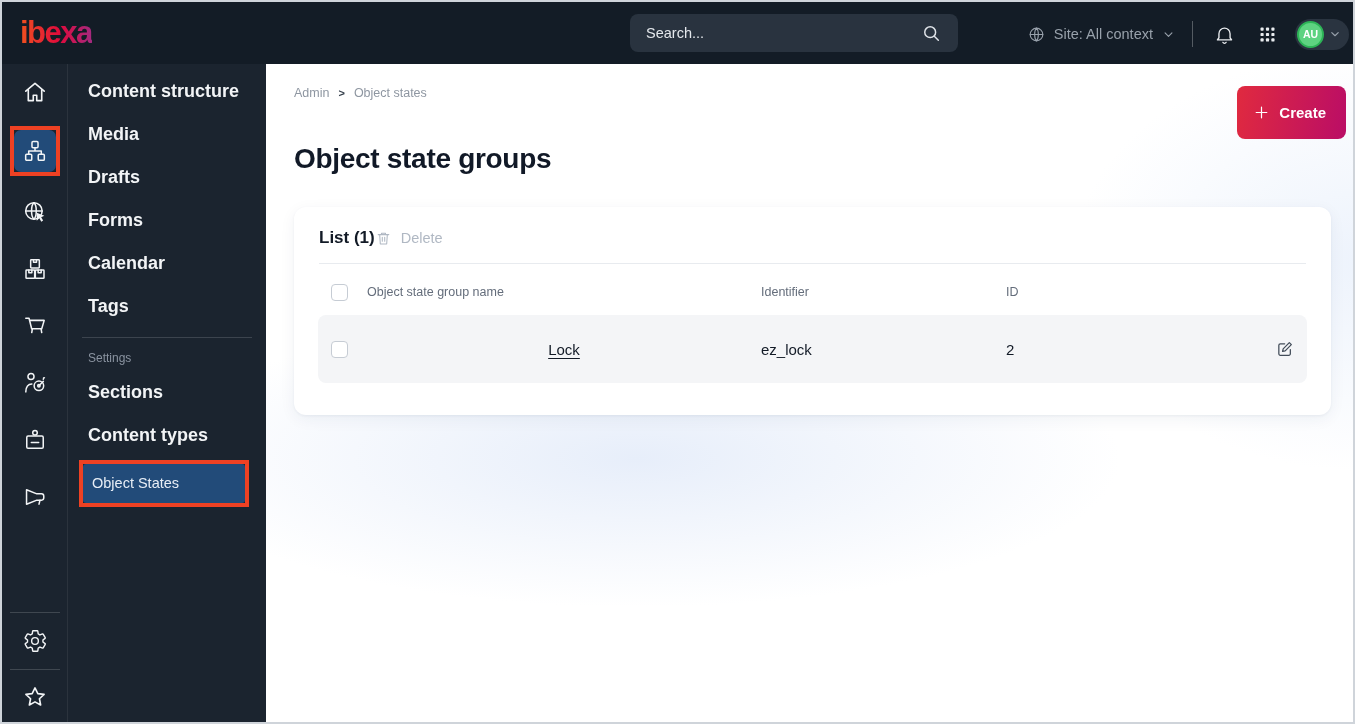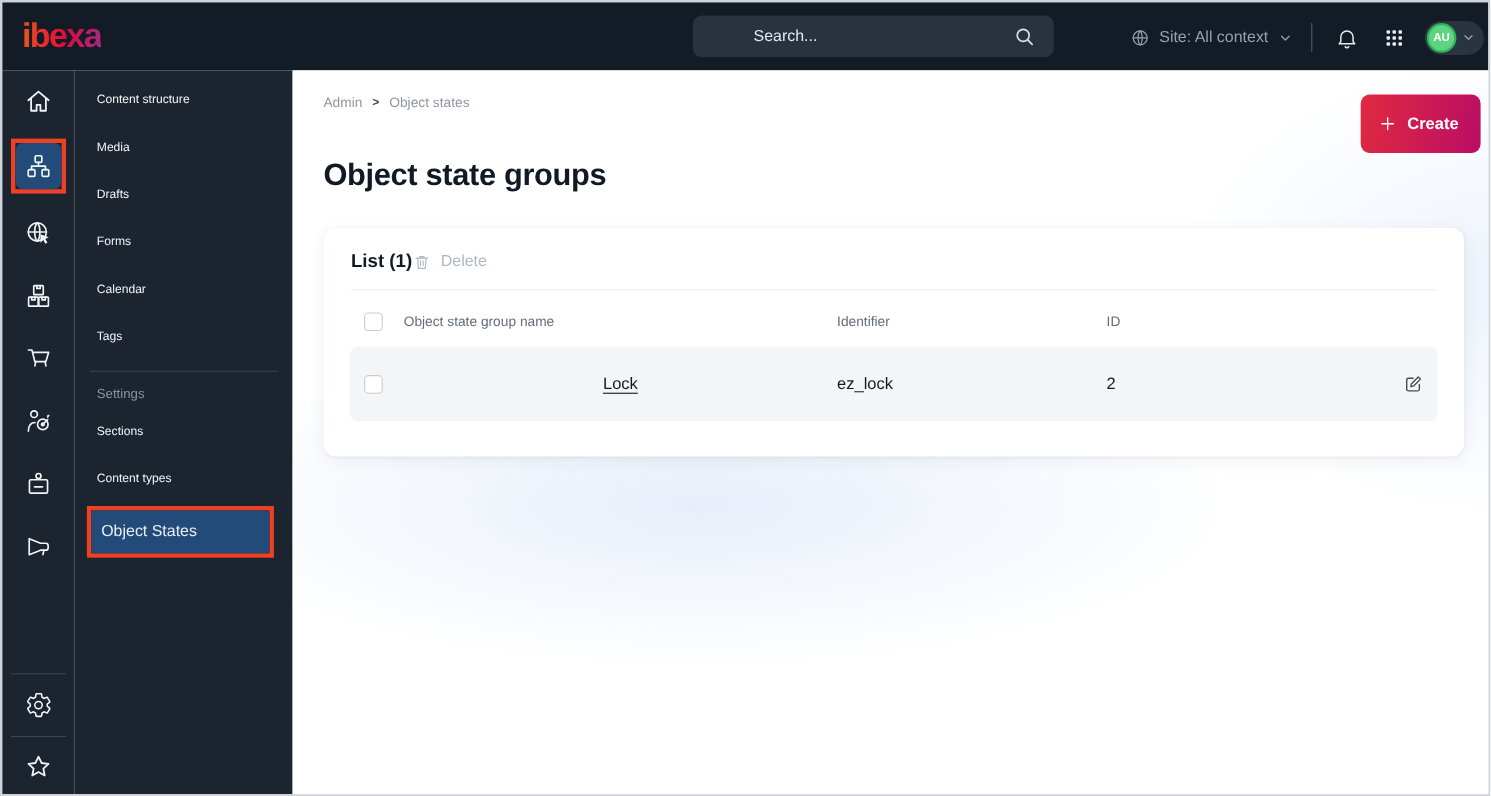--- a/index.html
+++ b/index.html
@@ -7,21 +7,21 @@
   .frame { width:1355px; height:724px; border:2px solid #cfd4da; background:#fff; overflow:hidden; display:flex; flex-direction:column; }
 
   
   .topbar { position:relative; height:62px; flex:0 0 62px; background:#131c26; }
   .logo { position:absolute; left:18px; top:50%; transform:translateY(-50%);
           font-size:31px; font-weight:800; letter-spacing:-1.5px; cursor:pointer;
           background:linear-gradient(90deg,#f0511f 0%,#e00a3c 55%,#a42a80 100%);
           -webkit-background-clip:text; background-clip:text; -webkit-text-fill-color:transparent; color:transparent; }
   .searchwrap { position:absolute; left:628px; top:12px; width:328px; height:38px;
                 background:#29333f; border-radius:8px; display:flex; align-items:center; padding:0 12px 0 16px; }
-  .searchwrap input { flex:1; background:transparent; border:none; outline:none; color:#eef1f4; font-size:14.5px; font-family:inherit;margin-left:39px; }
+  .searchwrap input { flex:1; background:transparent; border:none; outline:none; color:#eef1f4; font-size:14.5px; font-family:inherit; }
   .searchwrap input::placeholder { color:#e4e8ec; opacity:1; }
   .tb-right { position:absolute; right:4px; top:0; height:64px; display:flex; align-items:center; gap:13px; }
   .sitectx { display:flex; align-items:center; gap:8px; color:#98a1ab; font-size:14.5px; cursor:pointer; }
   .tb-div { width:1px; height:26px; background:rgba(255,255,255,.28); margin:0 3px; }
   .tb-icon { display:flex; align-items:center; justify-content:center; width:30px; height:30px; color:#e9ecef; cursor:pointer; }
   .usermenu { display:flex; align-items:center; gap:4px; background:#2a3440; border-radius:16px; padding:2px 7px 2px 2px; cursor:pointer; }
   .avatar { width:27px; height:27px; border-radius:50%; background:#5ed381; border:2px solid #2db457; color:#fff;
             font-size:10.5px; font-weight:700; display:flex; align-items:center; justify-content:center; }
 
   
@@ -36,21 +36,21 @@
   .rail-item svg { width:26px; height:26px; }
   .rail-active-wrap { margin-top:13px; border:4px solid #ee4123; }
   .rail-active-wrap .rail-item { margin-top:0; background:#224b79; border-radius:7px; }
   .rail-bottom { margin-top:auto; width:100%; display:flex; flex-direction:column; align-items:center; }
   .rail-div { width:50px; border-top:1px solid rgba(255,255,255,.16); }
   .rail-bottom .rail-item { margin:7px 0; }
   .rail-bottom .rail-item:last-child { margin:6px 0 4px; }
 
   
   .menu { width:198px; flex:0 0 198px; background:#1b242f; padding-top:6px; color:#f2f4f6; }
-  .mitem { padding:12px 20px; font-size:11px; font-weight:400; cursor:pointer; line-height:19px; }
+  .mitem { padding:12px 20px; font-size:18px; font-weight:700; cursor:pointer; line-height:19px; }
   .menu-div { border-top:1px solid rgba(255,255,255,.15); margin:9px 14px 0; }
   .mlabel { padding:13px 20px 6px; font-size:12px; color:#8a93a0; }
   .mactive-wrap { margin:3px 17px 3px 11px; border:4px solid #ee4123; }
   .mactive { background:#224b79; border-radius:3px; padding:10px 9px; font-size:14.5px; font-weight:500;
              color:#e8eef6; cursor:pointer; line-height:19px; }
 
   
   .main { flex:1; position:relative; background:#fff;
           background-image:radial-gradient(620px 190px at 34% 60%, #e7eefa 0%, rgba(231,238,250,0) 78%),
                            radial-gradient(420px 300px at 101% 30%, #edf3fc 0%, rgba(237,243,252,0) 70%);

